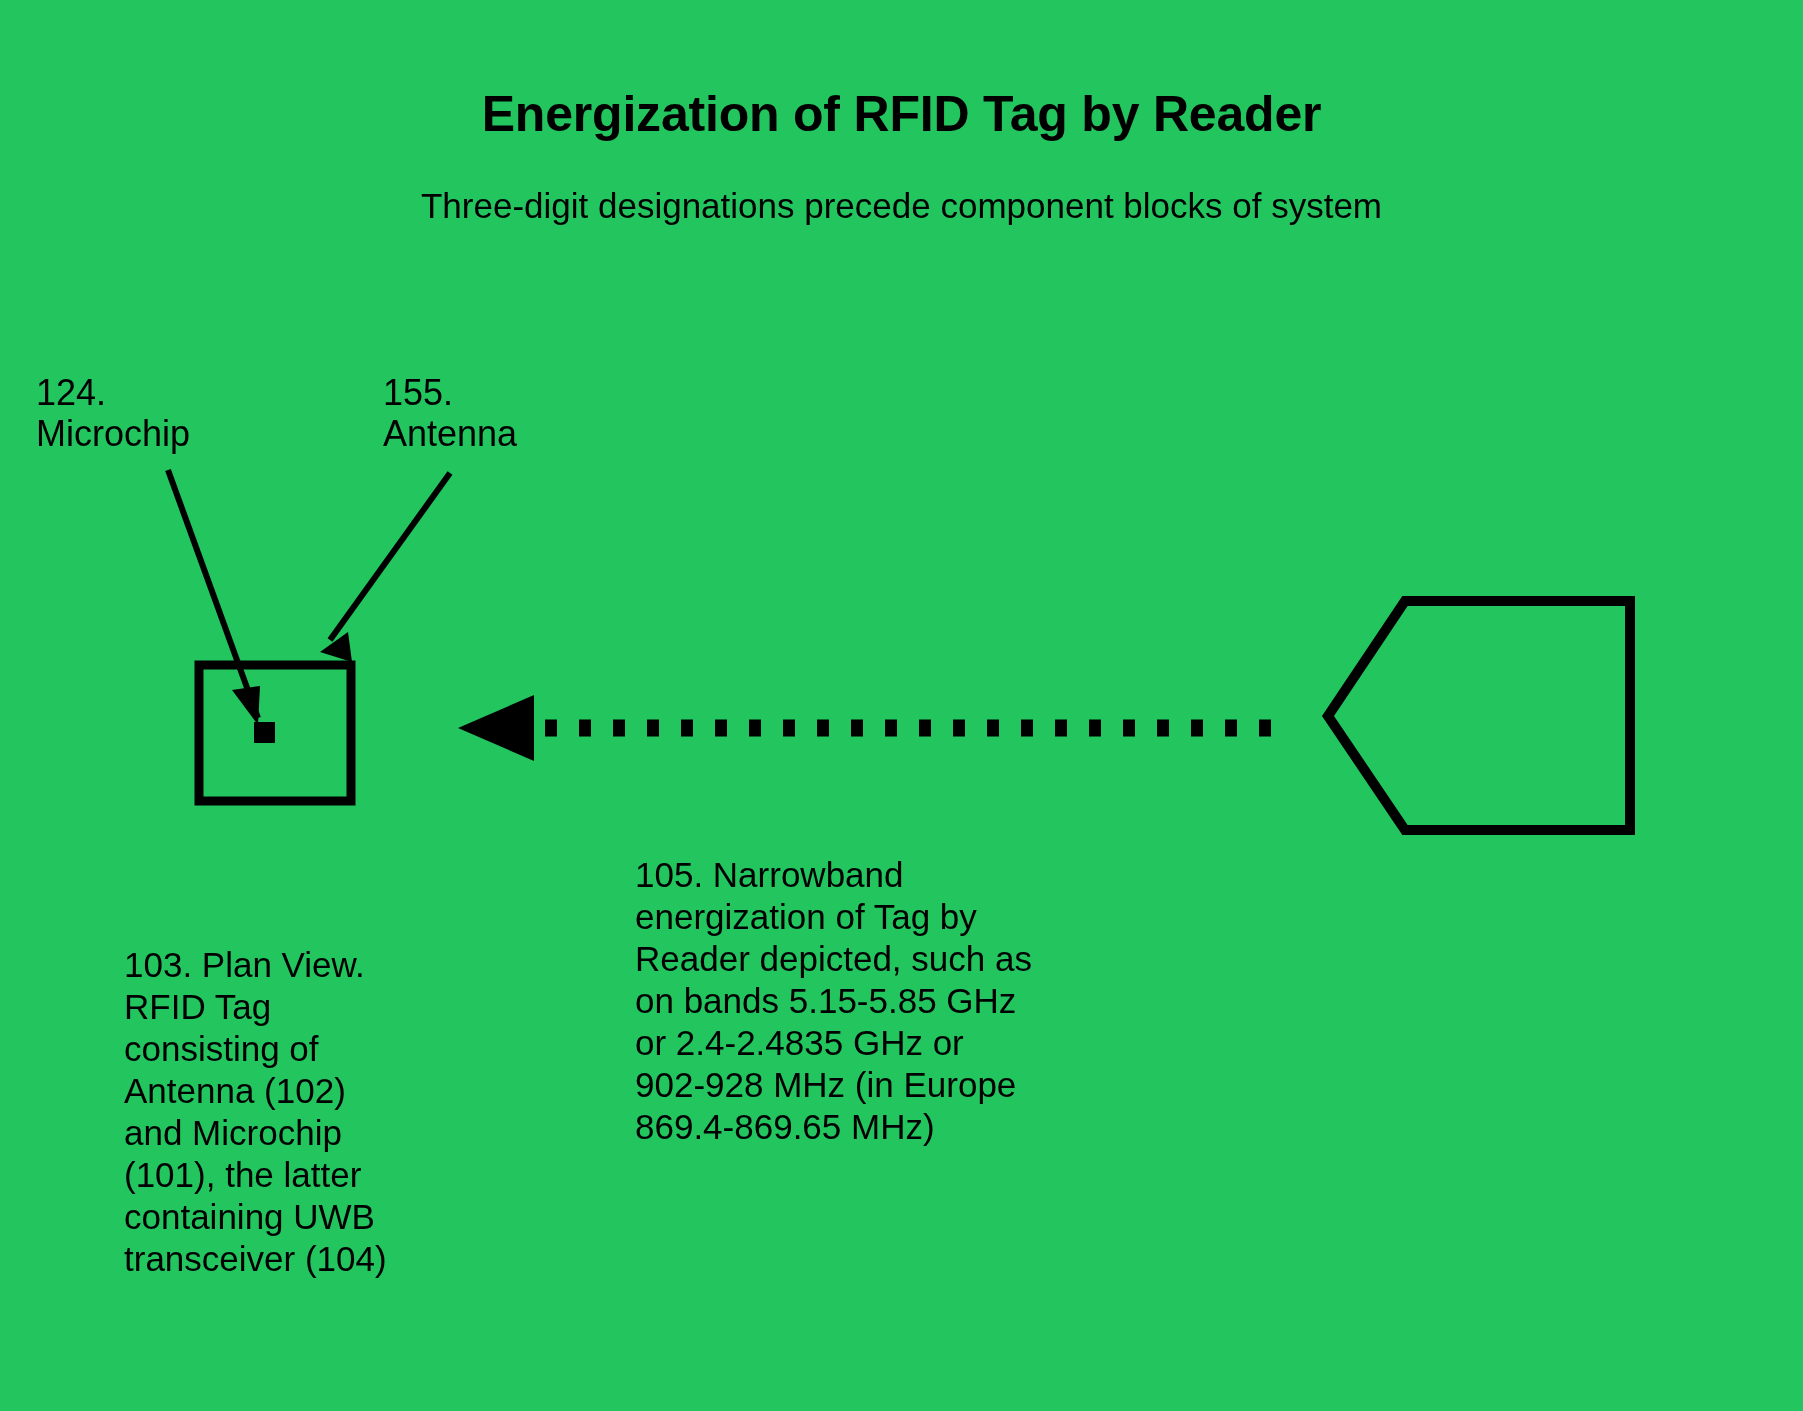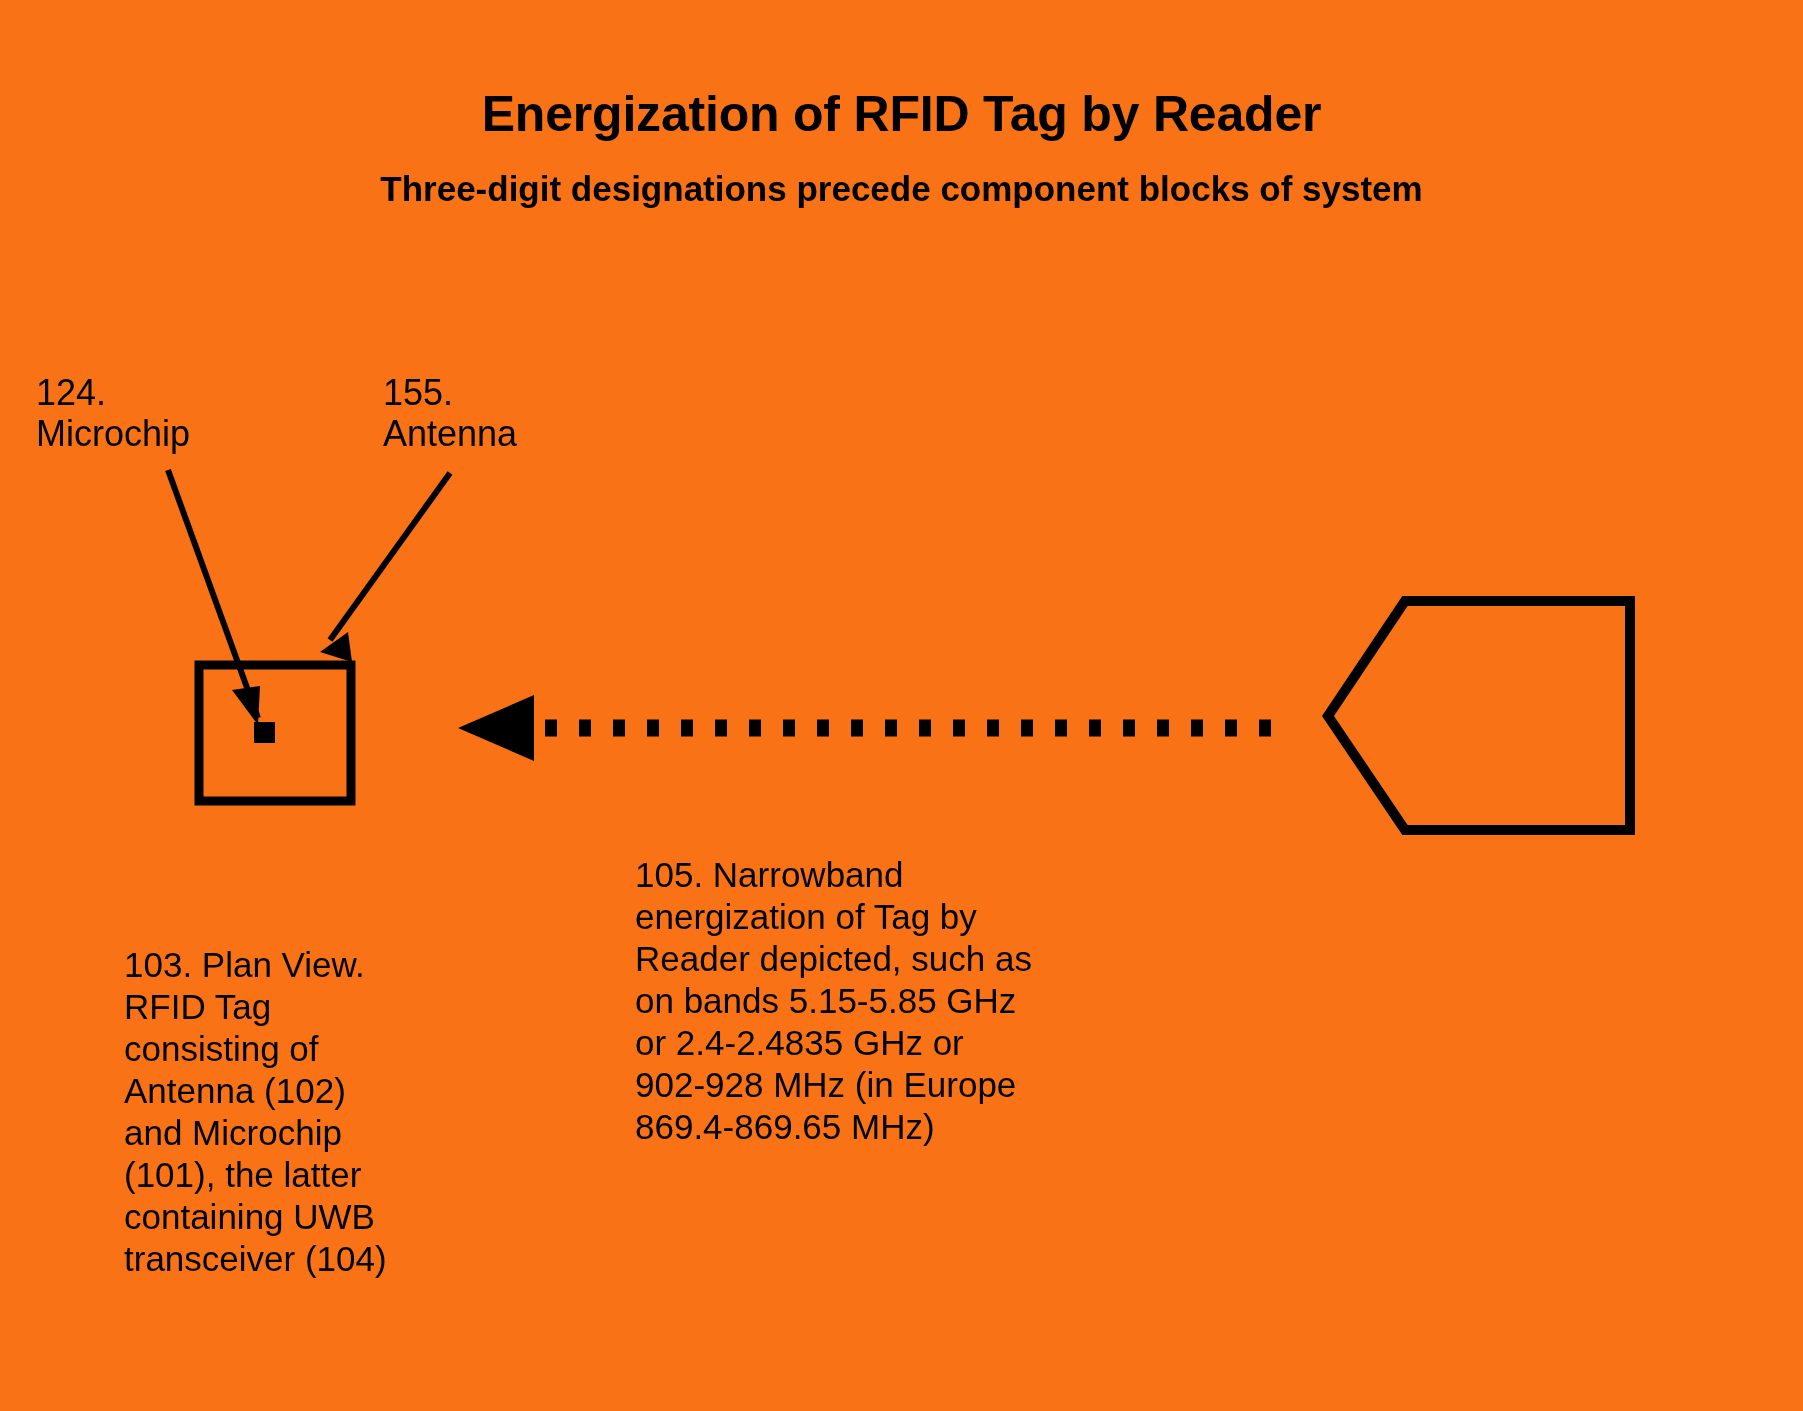--- a/index.html
+++ b/index.html
@@ -8,45 +8,45 @@
     background: #ffffff;
   }
   body {
     font-family: "Liberation Sans", sans-serif;
     color: #000000;
   }
   #page {
     position: relative;
     width: 1803px;
     height: 1411px;
-    background: #f97316;
+    background: #22c55e;
     overflow: hidden;
   }
 
   
   .title {
     position: absolute;
     left: 0;
     top: 88px;
     width: 1803px;
     text-align: center;
     font-size: 50px;
     font-weight: bold;
     letter-spacing: -0.2px;
     line-height: 1.05;
     white-space: nowrap;
   }
   .subtitle {
     position: absolute;
     left: 0;
-    top: 170px;
+    top: 187px;
     width: 1803px;
     text-align: center;
     font-size: 35px;
-    font-weight: bold;
+    font-weight: normal;
     line-height: 1.1;
     white-space: nowrap;
   }
 
   
   .callout {
     position: absolute;
     font-size: 36px;
     line-height: 41px;
     white-space: pre-line;

